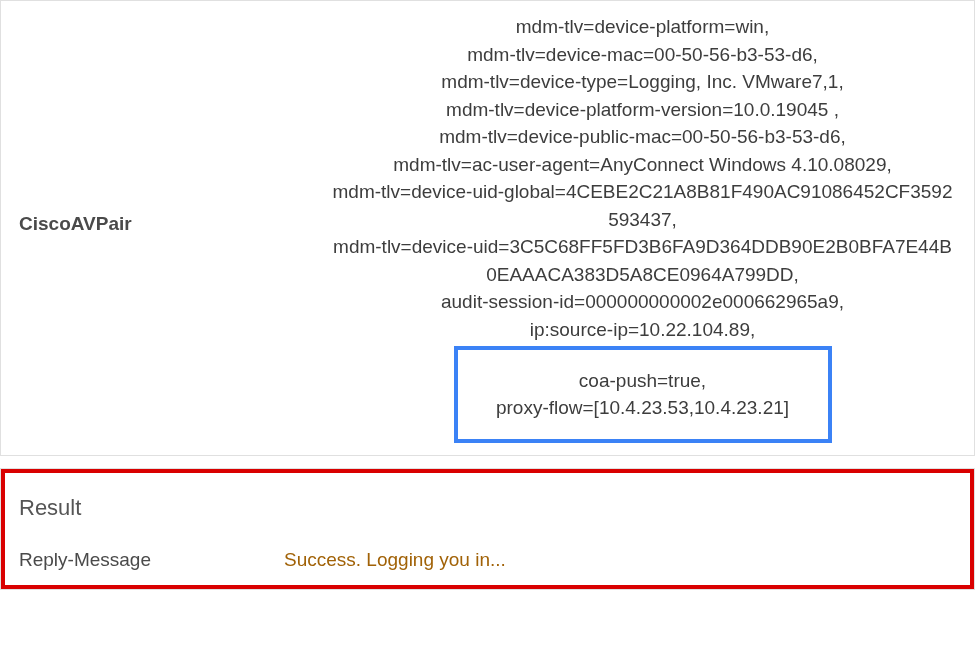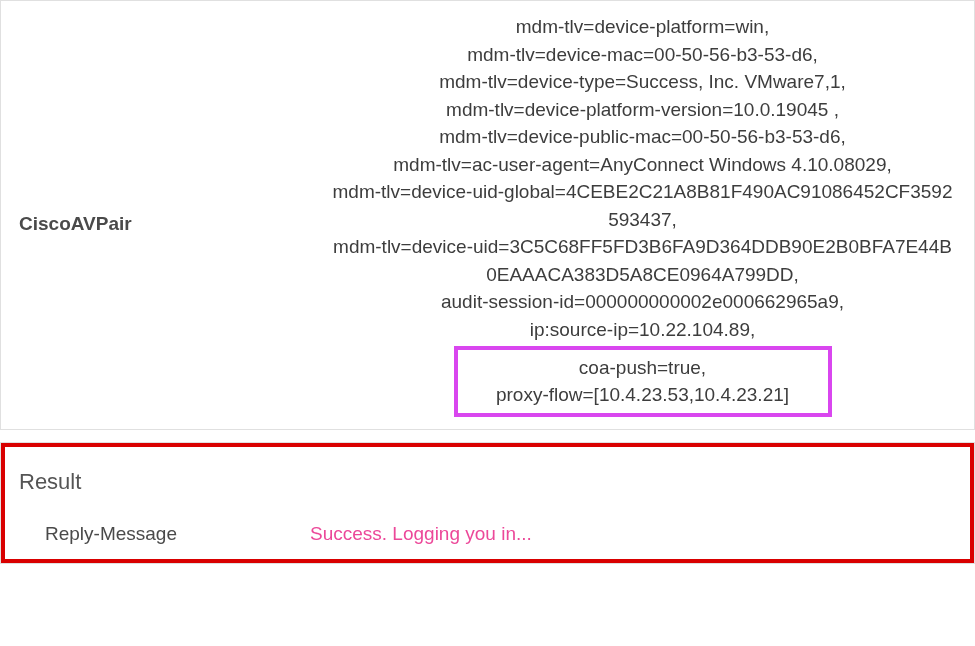--- a/index.html
+++ b/index.html
@@ -43,67 +43,66 @@
       font-size: 19px;
       color: #3d3d3d;
       line-height: 1.45;
       text-align: center;
     }
     .text-line {
       display: block;
       word-break: break-all;
     }
     .highlight-box {
-      border: 4px solid #d946ef;
-      padding: 4px 8px;
+      border: 4px solid #3b82f6;
+      padding: 17px 8px;
       margin-top: 2px;
       display: inline-block;
       min-width: 378px;
     }
     .result-panel {
       border: 1px solid #e0e0e0;
       background: #ffffff;
     }
     .result-box {
       border: 4px solid #d90000;
       padding: 22px 14px 14px 14px;
       margin: 0;
     }
     .result-heading {
       font-size: 22px;
       color: #555;
       margin-bottom: 28px;
     }
     .result-row {
       display: flex;
-      margin-left: 26px;
     }
     .result-label {
       width: 265px;
       font-size: 19px;
       color: #4a4a4a;
     }
     .result-value {
       font-size: 19px;
-      color: #ec4899;
+      color: #a16207;
     }
   </style>
 </head>
 <body>
 
 <div class="container">
 
   <div class="panel">
     <div class="panel-body">
       <div class="row">
         <div class="label-col">CiscoAVPair</div>
         <div class="value-col">
           <span class="text-line">mdm-tlv=device-platform=win,</span>
           <span class="text-line">mdm-tlv=device-mac=00-50-56-b3-53-d6,</span>
-          <span class="text-line">mdm-tlv=device-type=Success, Inc. VMware7,1,</span>
+          <span class="text-line">mdm-tlv=device-type=Logging, Inc. VMware7,1,</span>
           <span class="text-line">mdm-tlv=device-platform-version=10.0.19045 ,</span>
           <span class="text-line">mdm-tlv=device-public-mac=00-50-56-b3-53-d6,</span>
           <span class="text-line">mdm-tlv=ac-user-agent=AnyConnect Windows 4.10.08029,</span>
           <span class="text-line">mdm-tlv=device-uid-global=4CEBE2C21A8B81F490AC91086452CF3592593437,</span>
           <span class="text-line">mdm-tlv=device-uid=3C5C68FF5FD3B6FA9D364DDB90E2B0BFA7E44B0EAAACA383D5A8CE0964A799DD,</span>
           <span class="text-line">audit-session-id=000000000002e000662965a9,</span>
           <span class="text-line">ip:source-ip=10.22.104.89,</span>
           <div class="highlight-box">
             <span class="text-line">coa-push=true,</span>
             <span class="text-line">proxy-flow=[10.4.23.53,10.4.23.21]</span>

